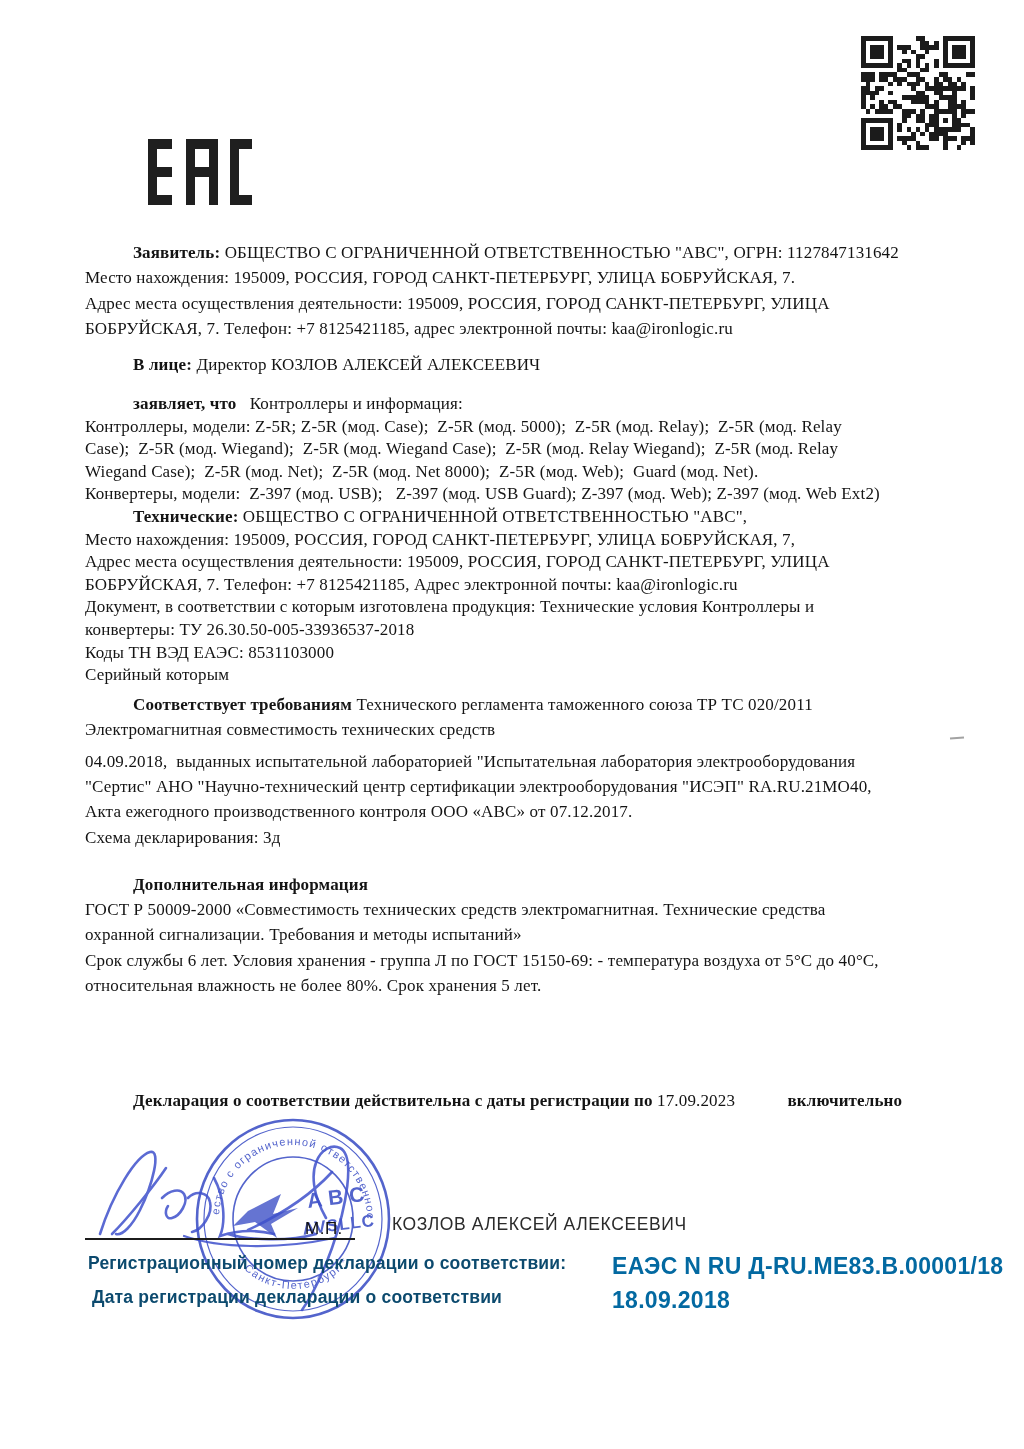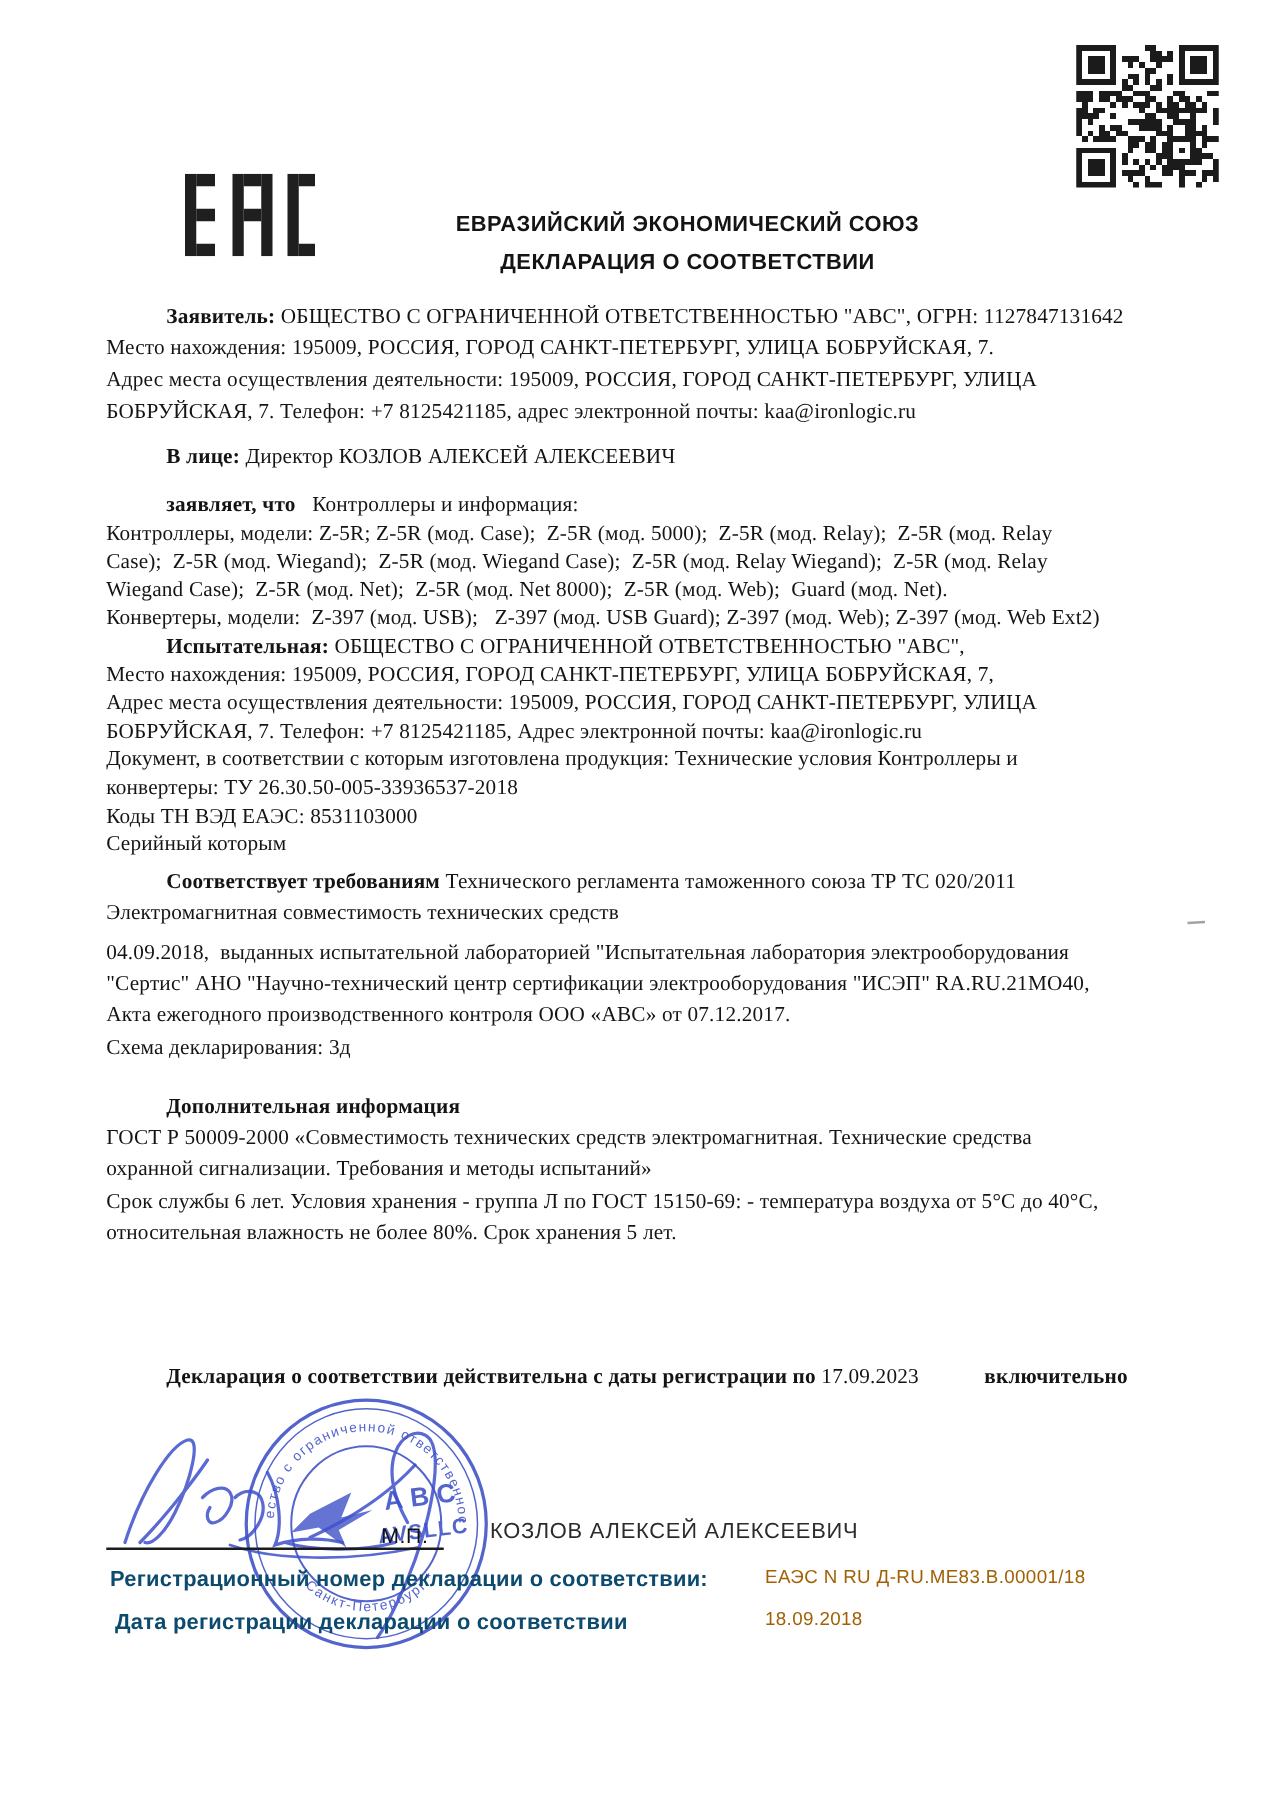--- a/index.html
+++ b/index.html
@@ -41,21 +41,21 @@
     font-family:"Liberation Sans","DejaVu Sans",sans-serif;
     font-size:17.5px;letter-spacing:.6px;color:#2b2b2b;
   }
   
   .f-label{
     position:absolute;font-family:"Liberation Sans","DejaVu Sans",sans-serif;
     font-weight:bold;font-size:17.5px;letter-spacing:.2px;color:#0c4a6e;
   }
   .f-value{
     position:absolute;left:612px;font-family:"Liberation Sans","DejaVu Sans",sans-serif;
-    font-size:15px;letter-spacing:.3px;color:#a16207;
+    font-size:23px;letter-spacing:.3px;color:#0369a1;font-weight:bold;
   }
   .row-reg{top:1253px}
   .row-date{top:1287px}
   .scan-dash{position:absolute;left:950px;top:737px;width:14px;height:2px;background:#555;opacity:.55;transform:rotate(-4deg);}
 </style>
 </head>
 <body>
 
 <div class="page">
 
@@ -390,41 +390,37 @@
       <rect x="5" y="24" width="1" height="1" fill="#1b1b1b"></rect>
       <rect x="6" y="24" width="1" height="1" fill="#1b1b1b"></rect>
       <rect x="10" y="24" width="1" height="1" fill="#1b1b1b"></rect>
       <rect x="12" y="24" width="1" height="1" fill="#1b1b1b"></rect>
       <rect x="13" y="24" width="1" height="1" fill="#1b1b1b"></rect>
       <rect x="14" y="24" width="1" height="1" fill="#1b1b1b"></rect>
       <rect x="18" y="24" width="1" height="1" fill="#1b1b1b"></rect>
       <rect x="21" y="24" width="1" height="1" fill="#1b1b1b"></rect>
     </svg>
 
-  <div class="title">
-    <div>ЕВРАЗИЙСКИЙ ЭКОНОМИЧЕСКИЙ СОЮЗ</div>
-    <div>ДЕКЛАРАЦИЯ О СООТВЕТСТВИИ</div>
-  </div>
 
   <div class="tblock b-applicant">
       <div class="ln"><b>Заявитель:</b><span> ОБЩЕСТВО С ОГРАНИЧЕННОЙ ОТВЕТСТВЕННОСТЬЮ "ABC", ОГРН: 1127847131642</span></div>
       <div class="ln"><span>Место нахождения: 195009, РОССИЯ, ГОРОД САНКТ-ПЕТЕРБУРГ, УЛИЦА БОБРУЙСКАЯ, 7.</span></div>
       <div class="ln"><span>Адрес места осуществления деятельности: 195009, РОССИЯ, ГОРОД САНКТ-ПЕТЕРБУРГ, УЛИЦА</span></div>
       <div class="ln"><span>БОБРУЙСКАЯ, 7. Телефон: +7 8125421185, адрес электронной почты: kaa@ironlogic.ru</span></div>
     </div>
   <div class="tblock b-person">
       <div class="ln"><b>В лице:</b><span> Директор КОЗЛОВ АЛЕКСЕЙ АЛЕКСЕЕВИЧ</span></div>
     </div>
   <div class="tblock b-declares">
       <div class="ln"><b>заявляет, что</b><span>   Контроллеры и информация:</span></div>
       <div class="ln"><span>Контроллеры, модели: Z-5R; Z-5R (мод. Case);  Z-5R (мод. 5000);  Z-5R (мод. Relay);  Z-5R (мод. Relay</span></div>
       <div class="ln"><span>Case);  Z-5R (мод. Wiegand);  Z-5R (мод. Wiegand Case);  Z-5R (мод. Relay Wiegand);  Z-5R (мод. Relay</span></div>
       <div class="ln"><span>Wiegand Case);  Z-5R (мод. Net);  Z-5R (мод. Net 8000);  Z-5R (мод. Web);  Guard (мод. Net).</span></div>
       <div class="ln"><span>Конвертеры, модели:  Z-397 (мод. USB);   Z-397 (мод. USB Guard); Z-397 (мод. Web); Z-397 (мод. Web Ext2)</span></div>
-      <div class="ln"><b>Испытательная:</b><span> ОБЩЕСТВО С ОГРАНИЧЕННОЙ ОТВЕТСТВЕННОСТЬЮ "ABC",</span></div>
+      <div class="ln"><b>Технические:</b><span> ОБЩЕСТВО С ОГРАНИЧЕННОЙ ОТВЕТСТВЕННОСТЬЮ "ABC",</span></div>
       <div class="ln"><span>Место нахождения: 195009, РОССИЯ, ГОРОД САНКТ-ПЕТЕРБУРГ, УЛИЦА БОБРУЙСКАЯ, 7,</span></div>
       <div class="ln"><span>Адрес места осуществления деятельности: 195009, РОССИЯ, ГОРОД САНКТ-ПЕТЕРБУРГ, УЛИЦА</span></div>
       <div class="ln"><span>БОБРУЙСКАЯ, 7. Телефон: +7 8125421185, Адрес электронной почты: kaa@ironlogic.ru</span></div>
       <div class="ln"><span>Документ, в соответствии с которым изготовлена продукция: Технические условия Контроллеры и</span></div>
       <div class="ln"><span>конвертеры: ТУ 26.30.50-005-33936537-2018</span></div>
       <div class="ln"><span>Коды ТН ВЭД ЕАЭС: 8531103000</span></div>
       <div class="ln"><span>Серийный которым</span></div>
     </div>
   <div class="tblock b-conforms">
       <div class="ln"><b>Соответствует требованиям</b><span> Технического регламента таможенного союза ТР ТС 020/2011</span></div>

